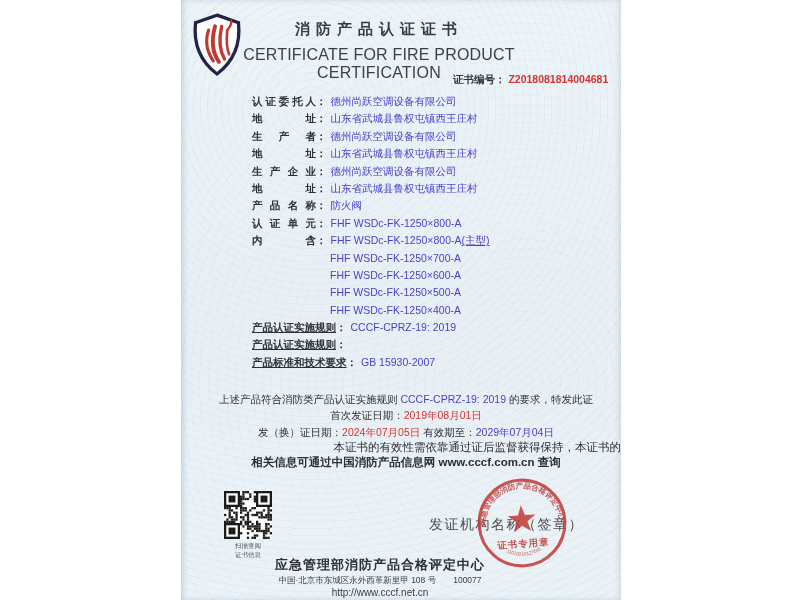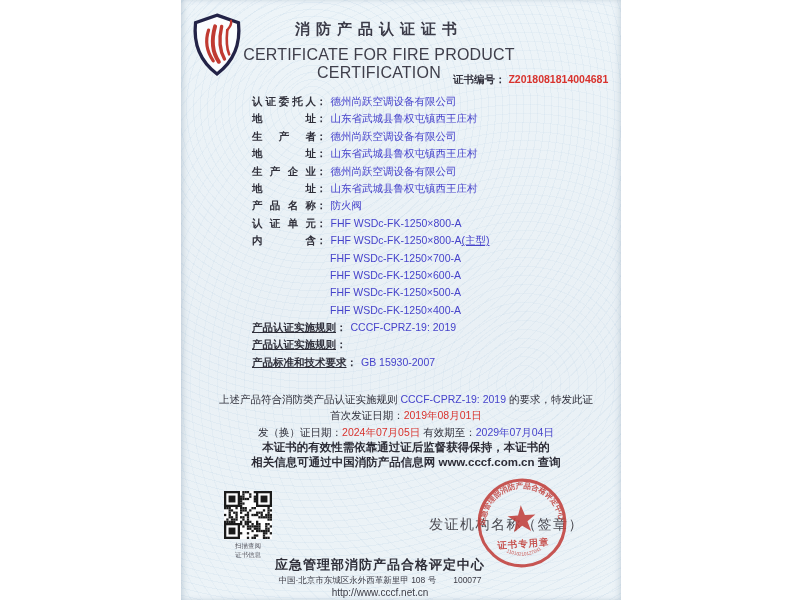--- a/index.html
+++ b/index.html
@@ -32,21 +32,21 @@
   .colon { color:#2f2f3a; font-weight:bold; margin-right:4px; }
   .spacer { display:inline-block; width:78px; }
   .fval { color:#4643cb; }
   .fval .suffix { text-decoration:underline; }
 
   .statements { position:absolute; left:10px; top:0; width:430px; text-align:center;
                 font-size:10.5px; white-space:nowrap; }
   .stA { position:absolute; left:0; width:100%; top:393px; }
   .stB { position:absolute; left:0; width:100%; top:409px; }
   .stC { position:absolute; left:0; width:100%; top:426px; }
-  .stD { position:absolute; left:0; width:100%; top:440px; font-size:11.5px; font-weight:bold; color:#2c2c36; }
+  .stD { position:absolute; left:0; width:100%; top:440px; font-size:11.5px; font-weight:normal; color:#2c2c36;text-align:right; }
   .stE { position:absolute; left:0; width:100%; top:455px; font-size:11.5px; font-weight:bold; color:#2c2c36; }
   .t-dark { color:#2f2f3a; }
   .t-blue { color:#4643cb; }
   .t-red  { color:#d8332e; }
 
   .qr { position:absolute; left:43px; top:491px; width:48px; height:48px; background:#fdfdfd; }
   .qr-cap { position:absolute; left:28px; top:541px; width:78px; text-align:center;
             font-size:6.5px; line-height:9px; color:#55555e; }
 
   .seal { position:absolute; left:294px; top:476px; width:94px; height:94px;

